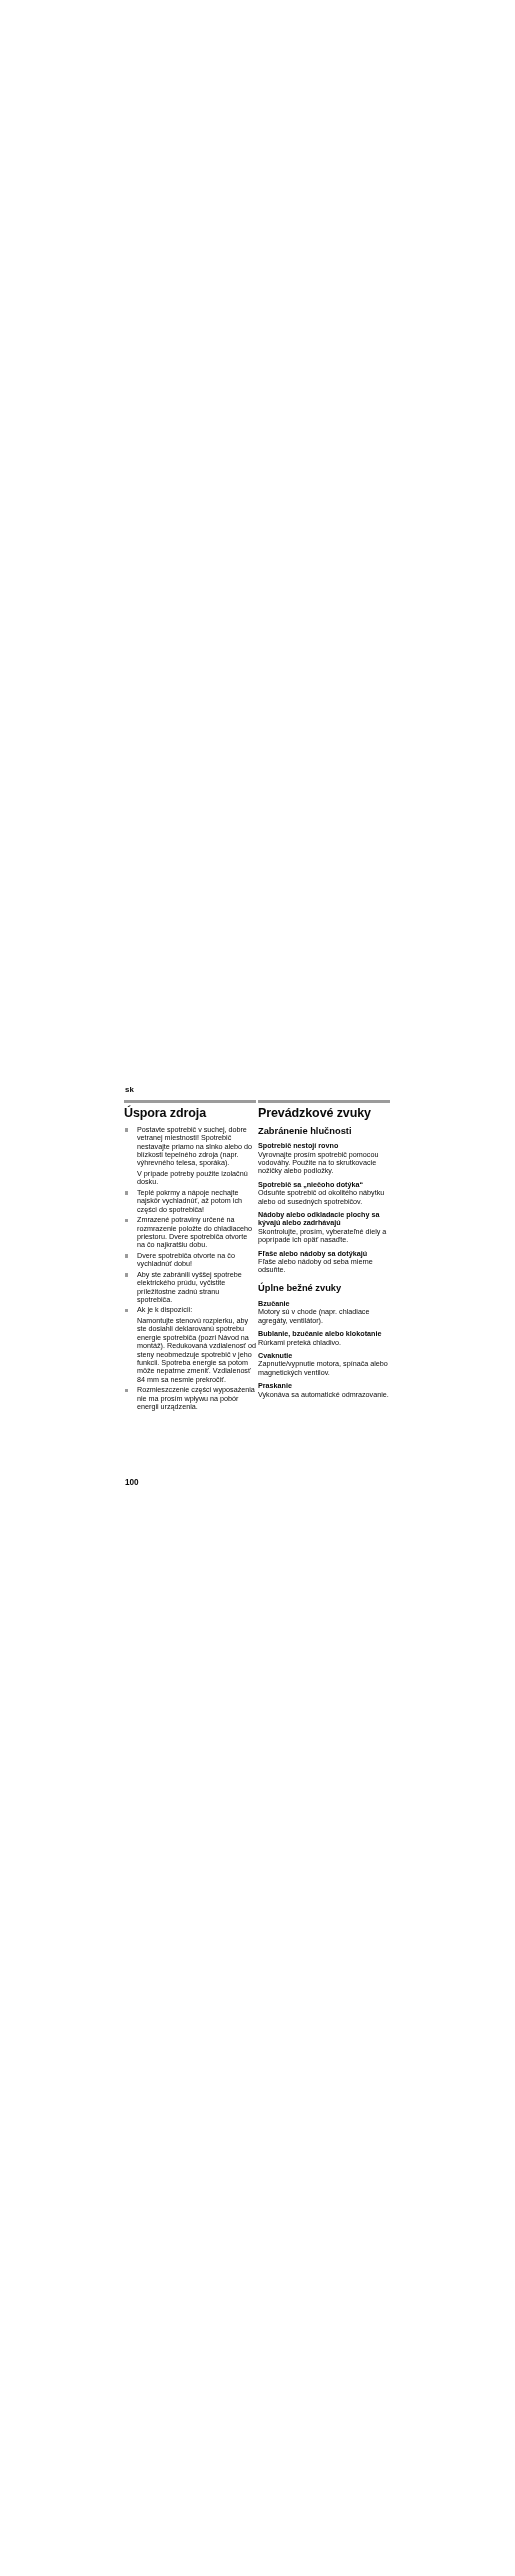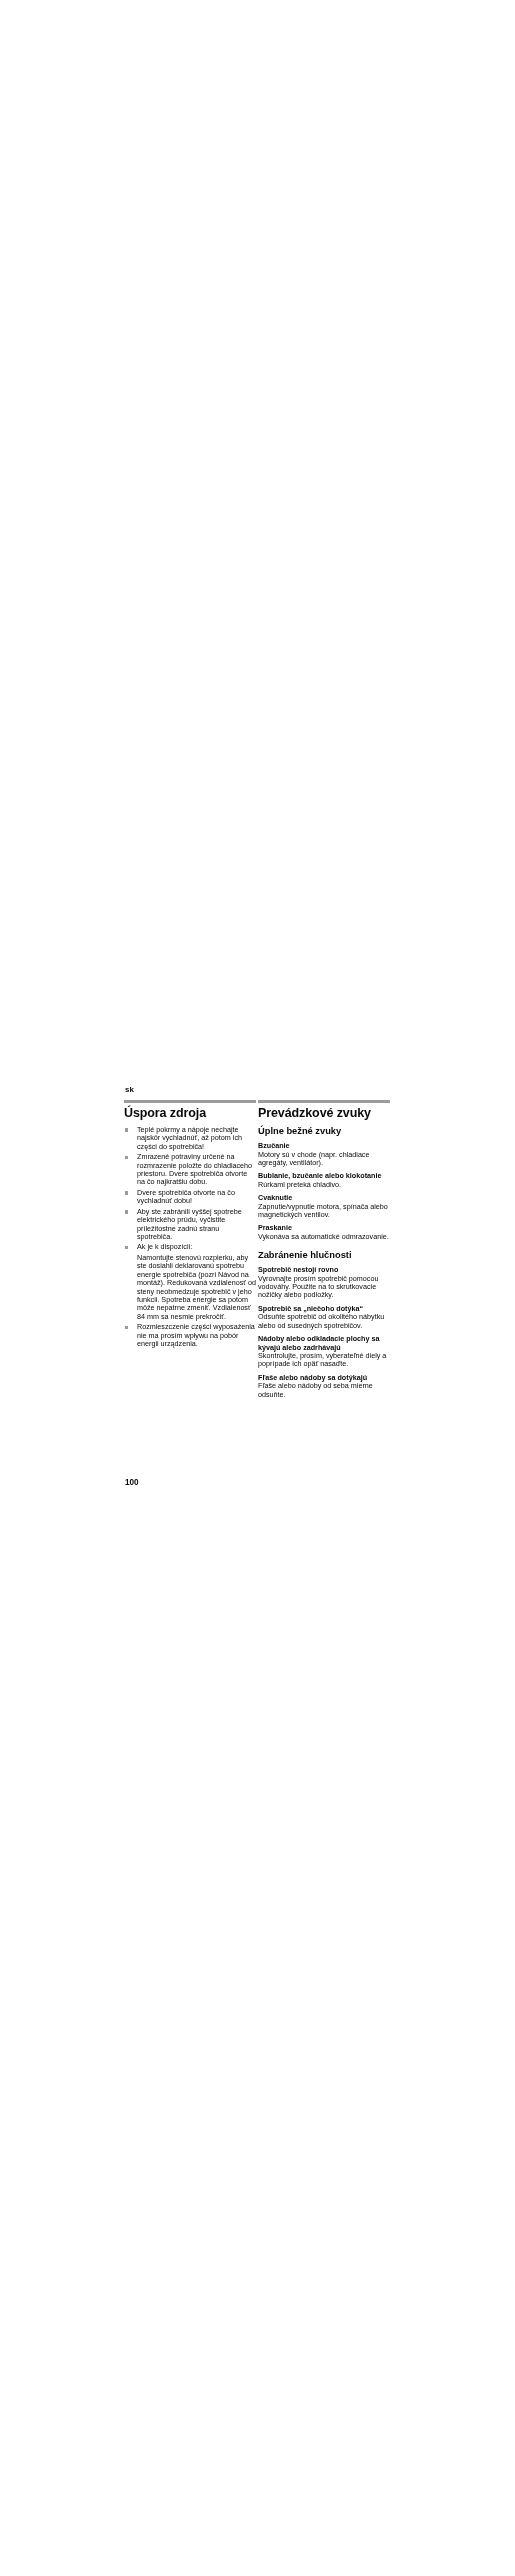--- a/index.html
+++ b/index.html
@@ -93,20 +93,27 @@
 <body>
 
 <div class="canvas">
 
   <div class="lang">sk</div>
 
   <div class="col col-left">
     <div class="rule"></div>
     <h1 class="h1">Úspora zdroja</h1>
     <ul class="bullets" id="left-list">
+  <li>
+    <span class="marker"></span>
+    <div class="bullet-body">
+            <p>Postavte spotrebič v suchej, dobre vetranej miestnosti! Spotrebič nestavajte priamo na slnko alebo do blízkosti tepelného zdroja (napr. výhrevného telesa, sporáka).</p>
+            <p>V prípade potreby použite izolačnú dosku.</p>
+          </div>
+  </li>
 
   <li>
     <span class="marker"></span>
     <div class="bullet-body">
             <p>Teplé pokrmy a nápoje nechajte najskôr vychladnúť, až potom ich części do spotrebiča!</p>
           </div>
   </li>
 
   <li>
     <span class="marker"></span>
@@ -144,20 +151,45 @@
           </div>
   </li>
 </ul>
   </div>
 
   <div class="col col-right">
     <div class="rule"></div>
     <h1 class="h1">Prevádzkové zvuky</h1>
     <div id="noise-sections">
   <section class="noise-section">
+    <h2 class="subh">Zabránenie hlučnosti</h2>
+    <div class="items">
+  <div class="noise-item">
+    <p class="label">Spotrebič nestojí rovno</p>
+    <p class="body">Vyrovnajte prosím spotrebič pomocou vodováhy. Použite na to skrutkovacie nožičky alebo podložky.</p>
+  </div>
+
+  <div class="noise-item">
+    <p class="label">Spotrebič sa „niečoho dotýka“</p>
+    <p class="body">Odsuňte spotrebič od okolitého nábytku alebo od susedných spotrebičov.</p>
+  </div>
+
+  <div class="noise-item">
+    <p class="label">Nádoby alebo odkladacie plochy sa kývajú alebo zadrhávajú</p>
+    <p class="body">Skontrolujte, prosím, vyberateľné diely a poprípade ich opäť nasaďte.</p>
+  </div>
+
+  <div class="noise-item">
+    <p class="label">Fľaše alebo nádoby sa dotýkajú</p>
+    <p class="body">Fľaše alebo nádoby od seba mierne odsuňte.</p>
+  </div>
+</div>
+  </section>
+
+  <section class="noise-section">
     <h2 class="subh">Úplne bežné zvuky</h2>
     <div class="items">
   <div class="noise-item">
     <p class="label">Bzučanie</p>
     <p class="body">Motory sú v chode (napr. chladiace agregáty, ventilátor).</p>
   </div>
 
   <div class="noise-item">
     <p class="label">Bublanie, bzučanie alebo klokotanie</p>
     <p class="body">Rúrkami preteká chladivo.</p>
@@ -167,43 +199,18 @@
     <p class="label">Cvaknutie</p>
     <p class="body">Zapnutie/vypnutie motora, spínača alebo magnetických ventilov.</p>
   </div>
 
   <div class="noise-item">
     <p class="label">Praskanie</p>
     <p class="body">Vykonáva sa automatické odmrazovanie.</p>
   </div>
 </div>
   </section>
-
-  <section class="noise-section">
-    <h2 class="subh">Zabránenie hlučnosti</h2>
-    <div class="items">
-  <div class="noise-item">
-    <p class="label">Spotrebič nestojí rovno</p>
-    <p class="body">Vyrovnajte prosím spotrebič pomocou vodováhy. Použite na to skrutkovacie nožičky alebo podložky.</p>
-  </div>
-
-  <div class="noise-item">
-    <p class="label">Spotrebič sa „niečoho dotýka“</p>
-    <p class="body">Odsuňte spotrebič od okolitého nábytku alebo od susedných spotrebičov.</p>
-  </div>
-
-  <div class="noise-item">
-    <p class="label">Nádoby alebo odkladacie plochy sa kývajú alebo zadrhávajú</p>
-    <p class="body">Skontrolujte, prosím, vyberateľné diely a poprípade ich opäť nasaďte.</p>
-  </div>
-
-  <div class="noise-item">
-    <p class="label">Fľaše alebo nádoby sa dotýkajú</p>
-    <p class="body">Fľaše alebo nádoby od seba mierne odsuňte.</p>
-  </div>
-</div>
-  </section>
 </div>
   </div>
 
   <div class="pagenum">100</div>
 </div>
 
 
 </body></html>

